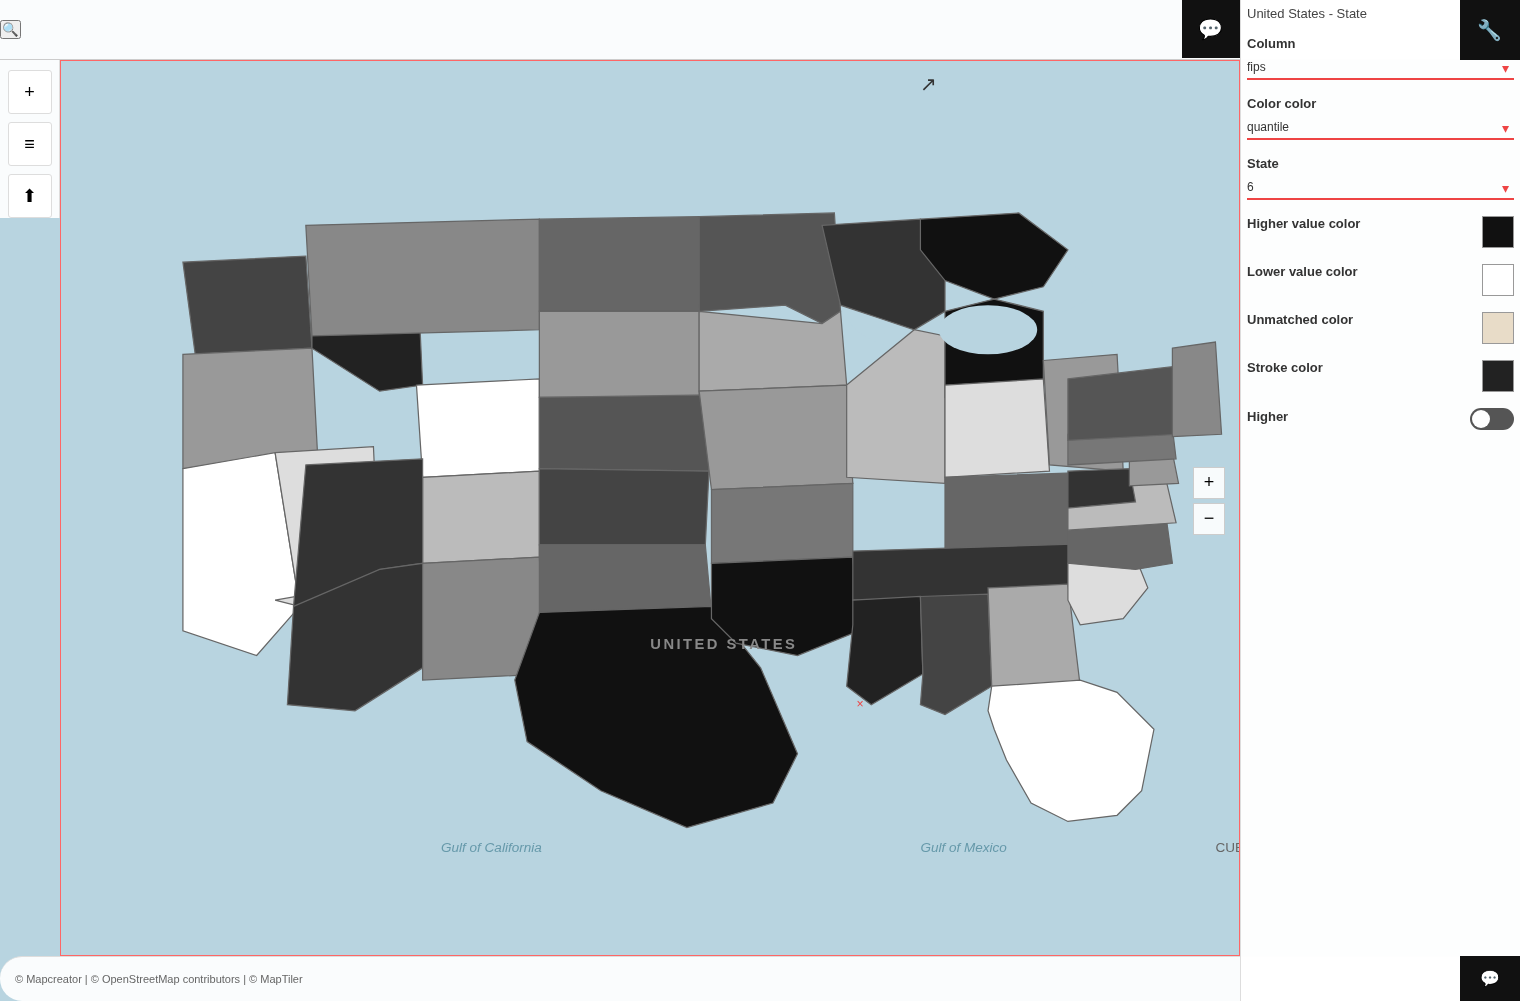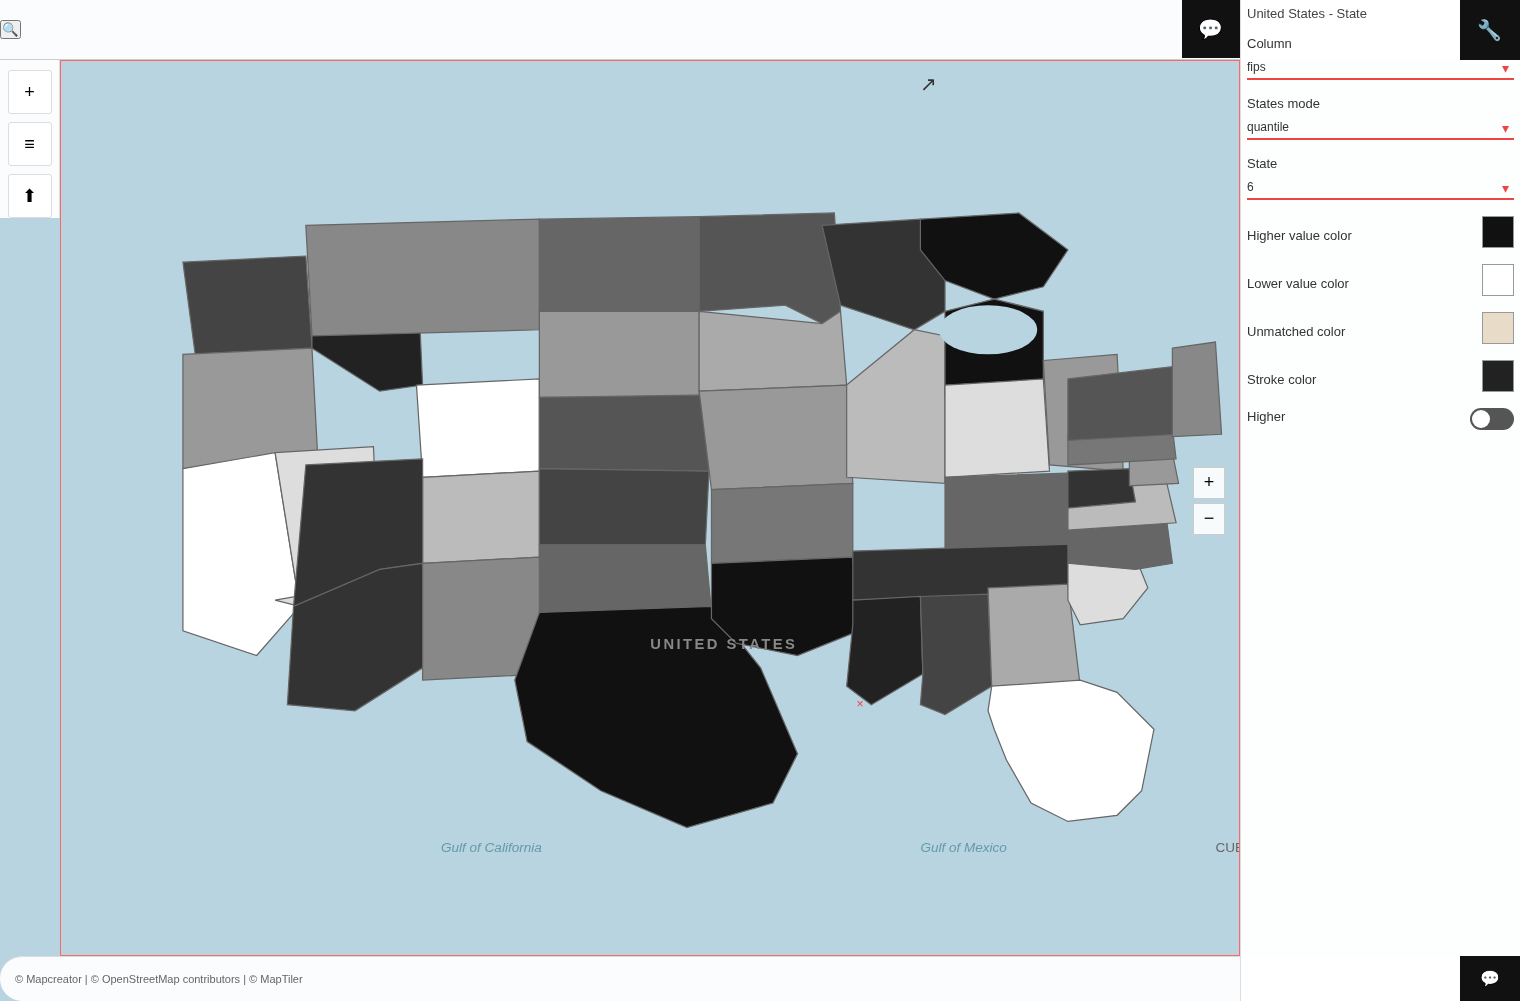--- a/index.html
+++ b/index.html
@@ -61,21 +61,21 @@
       margin-bottom: 15px;
       font-weight: normal;
     }
 
     .panel-row {
       margin-bottom: 16px;
     }
 
     .panel-label {
       font-size: 13px;
-      font-weight: normal;
+      font-weight: bold;
       color: #333;
       margin-bottom: 5px;
       display: block;
     }
 
     .select-wrapper {
       position: relative;
       border-bottom: 2px solid #e44;
     }
 
@@ -96,21 +96,21 @@
       background: transparent;
       font-size: 12px;
       color: #333;
       appearance: none;
       cursor: pointer;
       outline: none;
     }
 
     .color-row {
       display: flex;
-      align-items: flex-end;
+      align-items: flex-start;
       justify-content: space-between;
       margin-bottom: 16px;
     }
 
     .color-swatch {
       width: 32px; height: 32px;
       border: 1px solid #999;
       cursor: pointer;
     }
 
@@ -397,21 +397,21 @@
     <div class="select-wrapper">
       <select>
         <option>fips</option>
         <option>name</option>
         <option>abbr</option>
       </select>
     </div>
   </div>
 
   <div class="panel-row">
-    <span class="panel-label">States mode</span>
+    <span class="panel-label">Color color</span>
     <div class="select-wrapper">
       <select>
         <option>quantile</option>
         <option>jenks</option>
         <option>equal interval</option>
       </select>
     </div>
   </div>
 
   <div class="panel-row">

